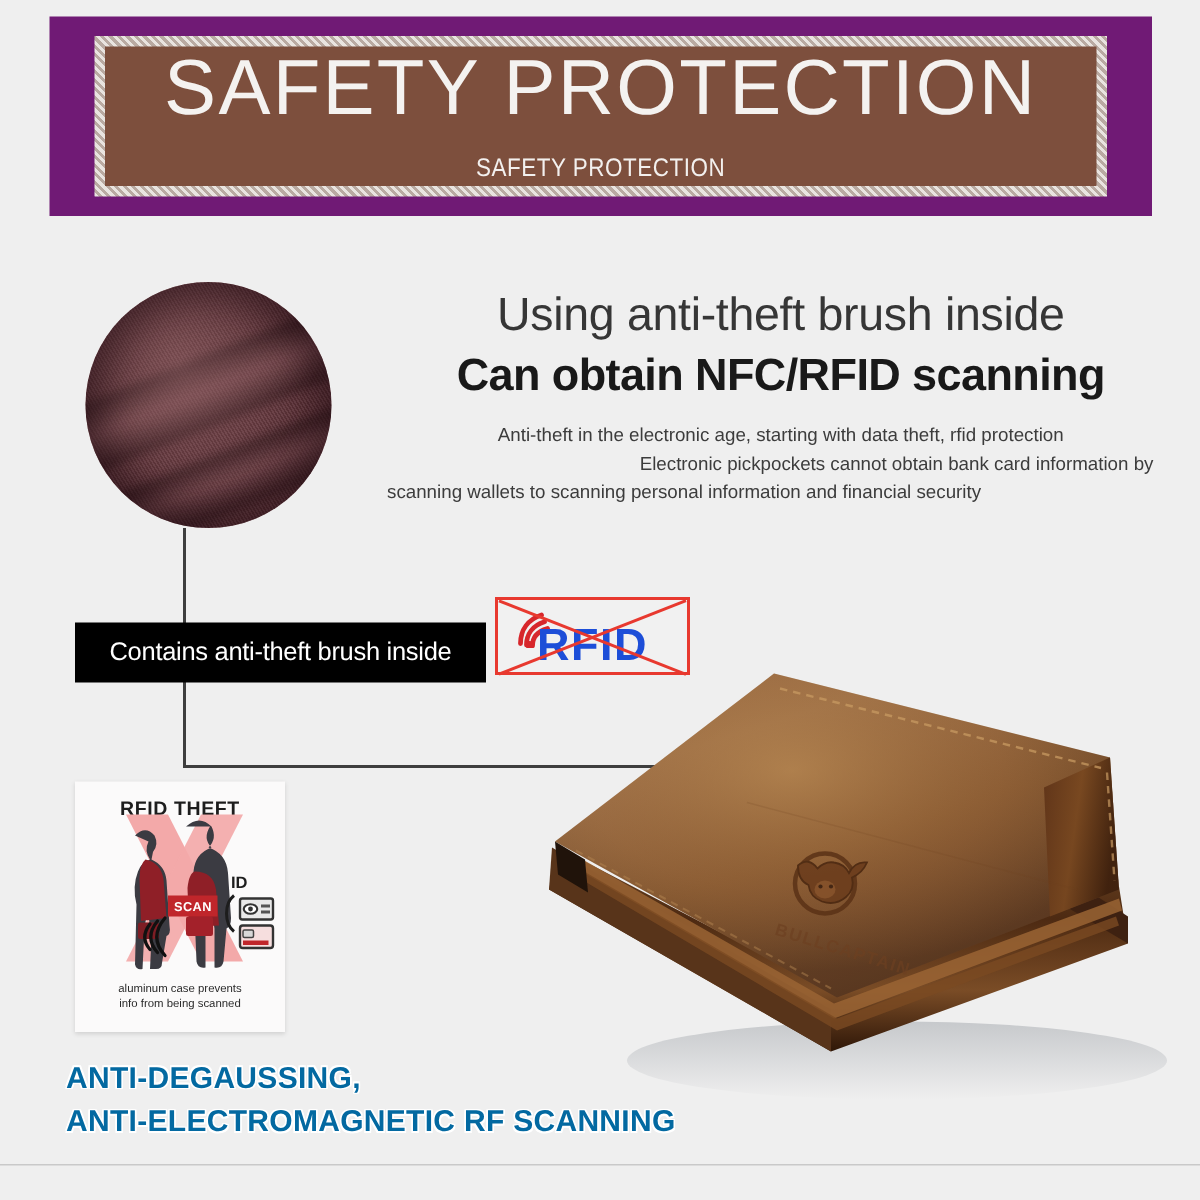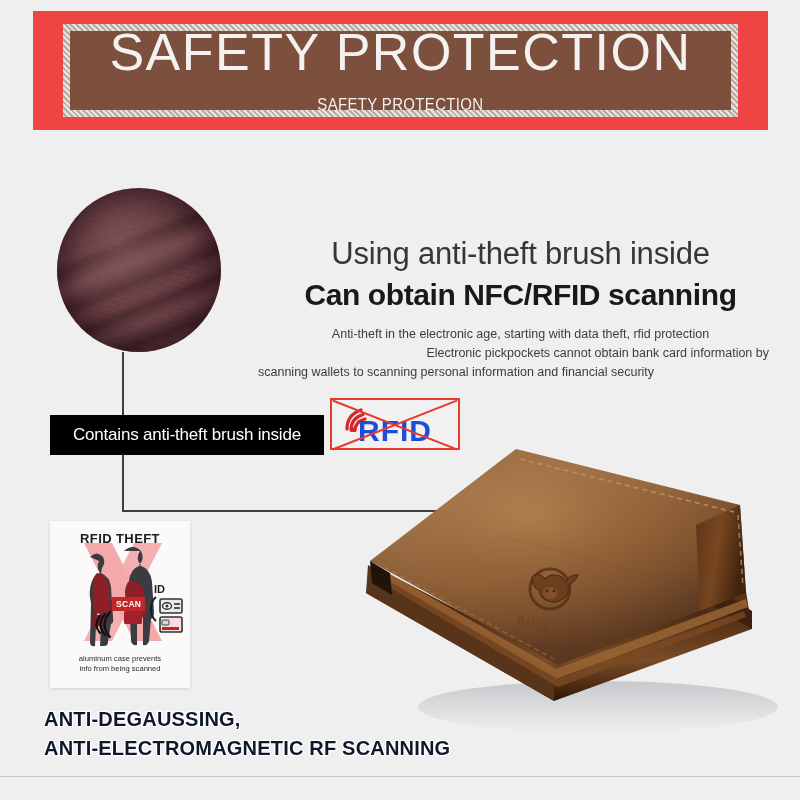--- a/index.html
+++ b/index.html
@@ -8,22 +8,22 @@
     width: 800px; height: 800px;
     background: #efefef;
     font-family: "Liberation Sans", sans-serif;
     overflow: hidden;
   }
   .page { position: relative; width: 800px; height: 800px; background: #efefef; }
 
   
   .banner {
     position: absolute; left: 33px; top: 11px;
-    width: 735px; height: 119px;
-    background: #ef4444;
+    width: 735px; height: 133px;
+    background: #701a75;
   }
   .banner-inner {
     position: absolute; left: 30px; top: 13px; right: 30px; bottom: 13px;
     border: 7px solid transparent;
     background-image:
       repeating-linear-gradient(45deg,
         #e9e4e0 0px, #e9e4e0 2px,
         #b9aaa2 2px, #b9aaa2 4px);
     background-origin: border-box;
     background-clip: border-box;
@@ -54,21 +54,20 @@
     letter-spacing: 0.4px;
     margin-top: 17px;
     transform: scaleX(0.88);
     white-space: nowrap;
   }
 
   
   .headline {
     position: absolute; left: 258px; top: 192px; width: 525px;
     text-align: center;
-    margin-top: 44px;
   }
   .headline-1 {
     font-size: 31px; font-weight: 300; color: #363636;
     line-height: 1.18; letter-spacing: -0.2px; white-space: nowrap;
   }
   .headline-2 {
     font-size: 30px; font-weight: 700; color: #191919;
     line-height: 1.2; letter-spacing: -0.4px; margin-top: 4px;
     white-space: nowrap;
   }
@@ -204,21 +203,21 @@
 
   
   .wallet-wrap {
     position: absolute; left: 348px; top: 415px;
     width: 452px; height: 340px;
   }
 
   
   .redblock { position: absolute; left: 44px; top: 705px; }
   .redblock div {
-    font-size: 20px; font-weight: 700; color: #0f172a;
+    font-size: 20px; font-weight: 700; color: #0369a1;
     letter-spacing: 0.2px; line-height: 1.45;
     white-space: nowrap;
     text-shadow:
       -1px -1px 0 #fff,  1px -1px 0 #fff,
       -1px  1px 0 #fff,  1px  1px 0 #fff,
        0   -1px 0 #fff,  0    1px 0 #fff,
       -1px  0   0 #fff,  1px  0   0 #fff;
   }
 
   .bottom-rule {

